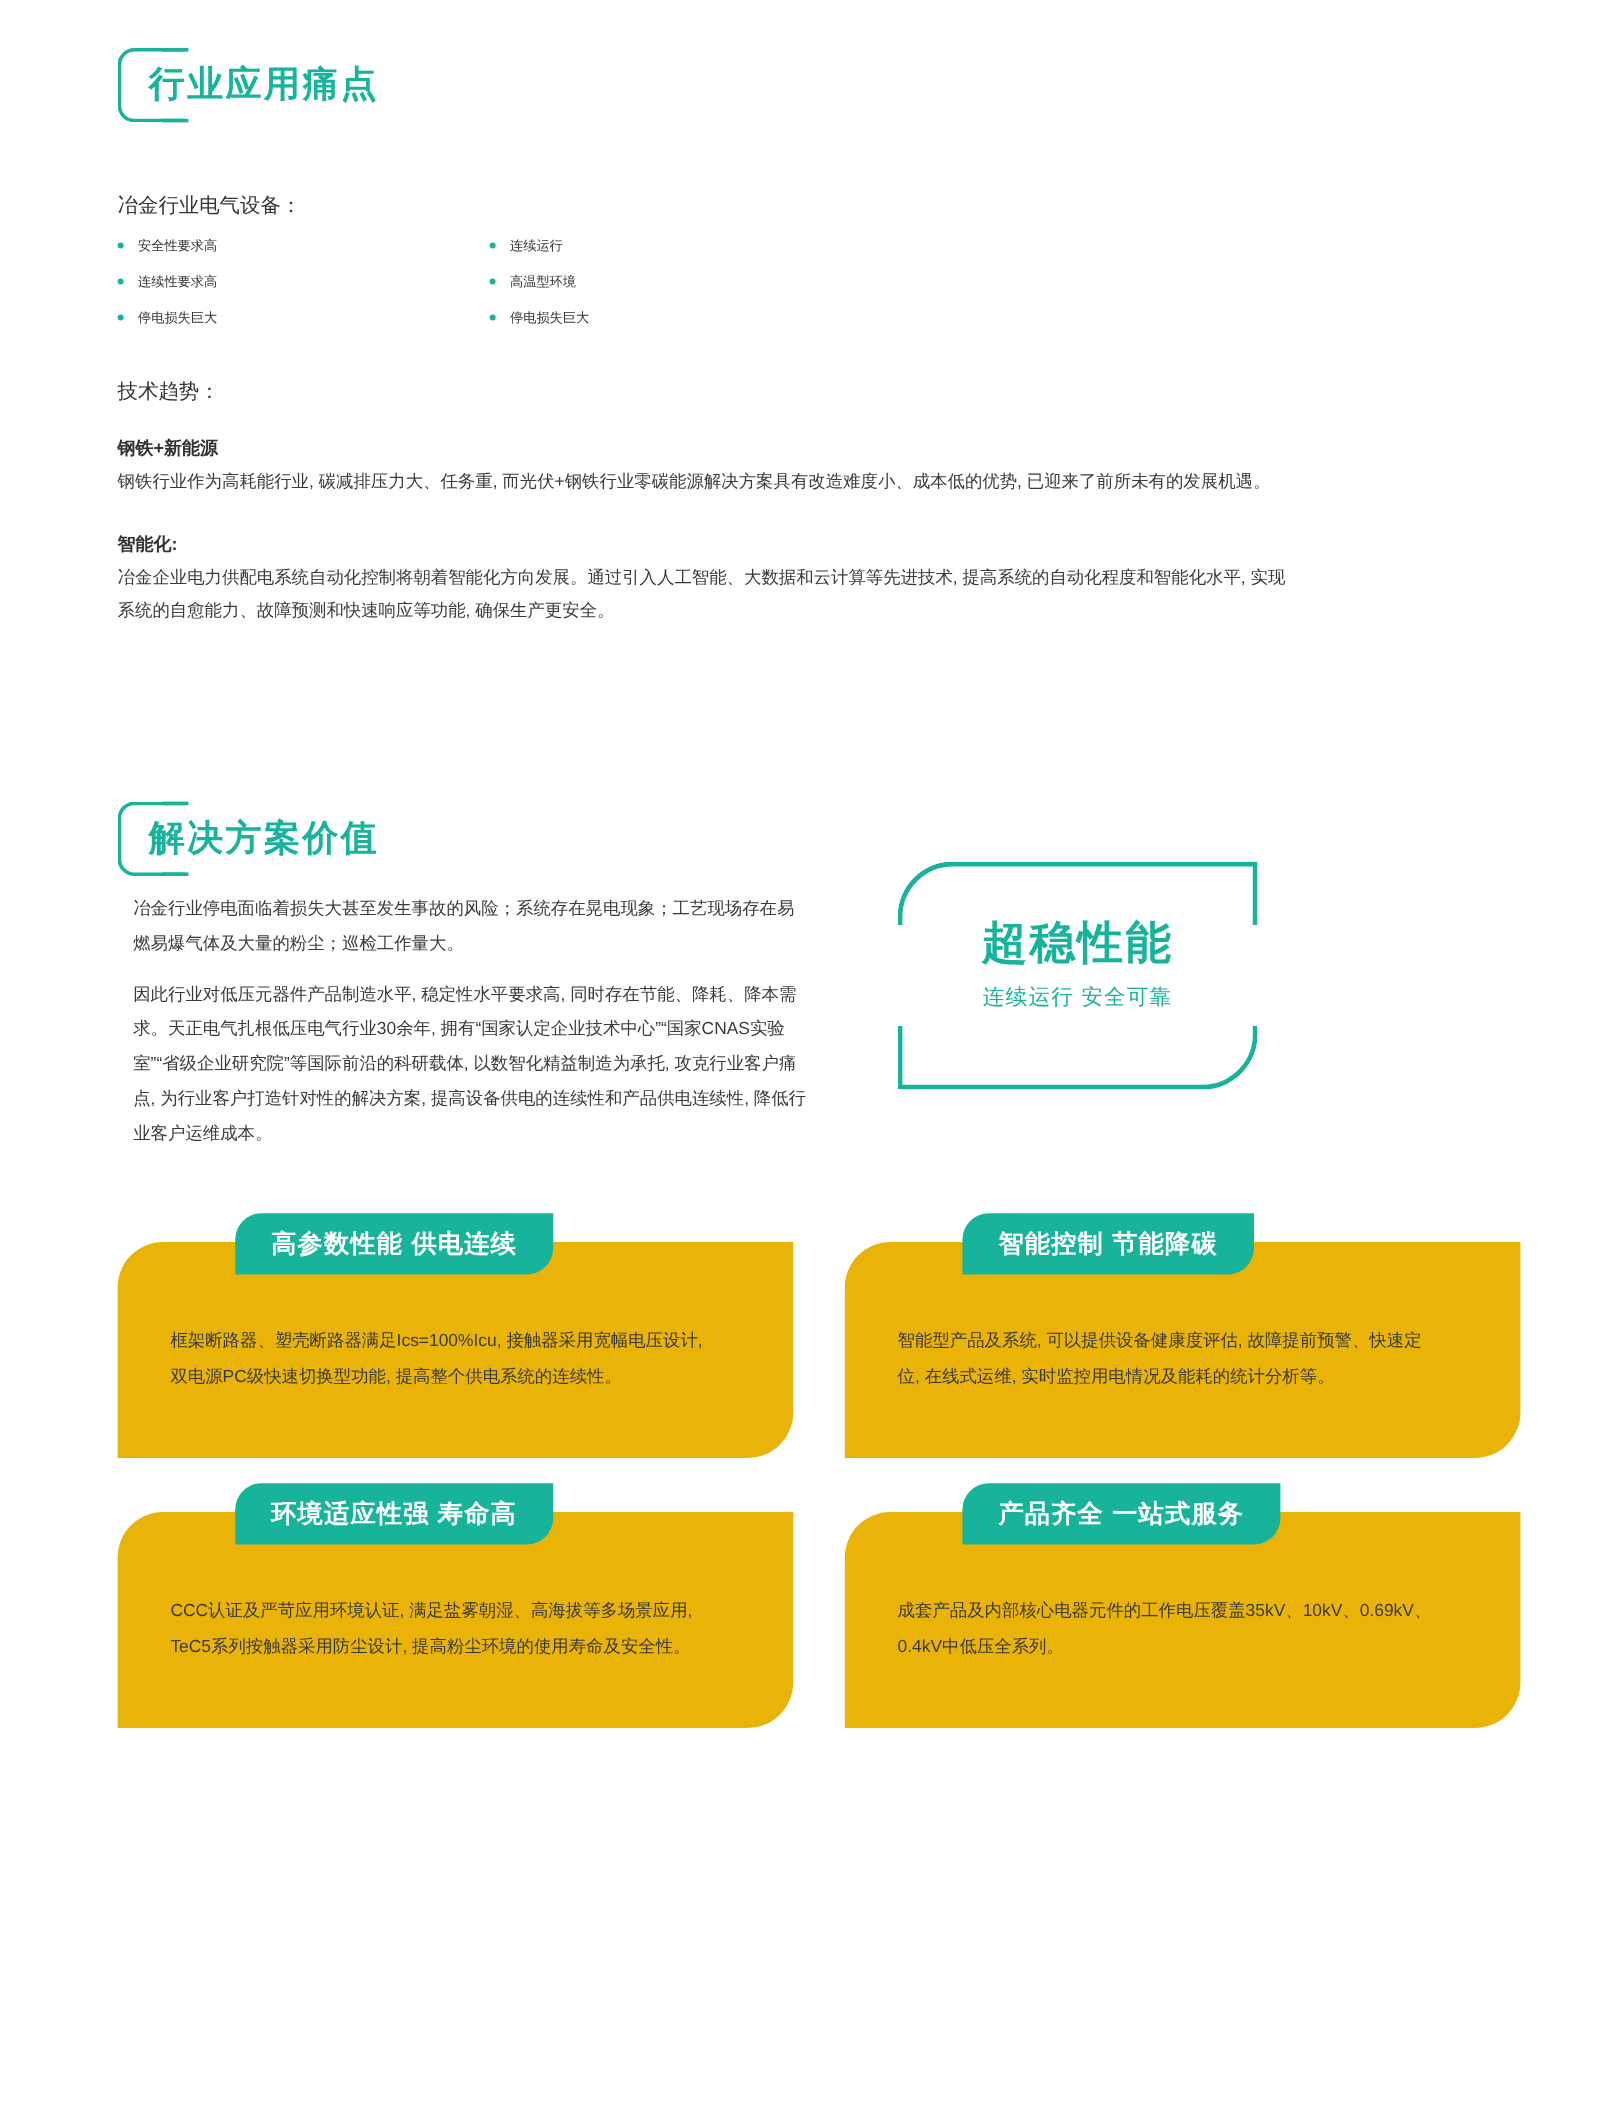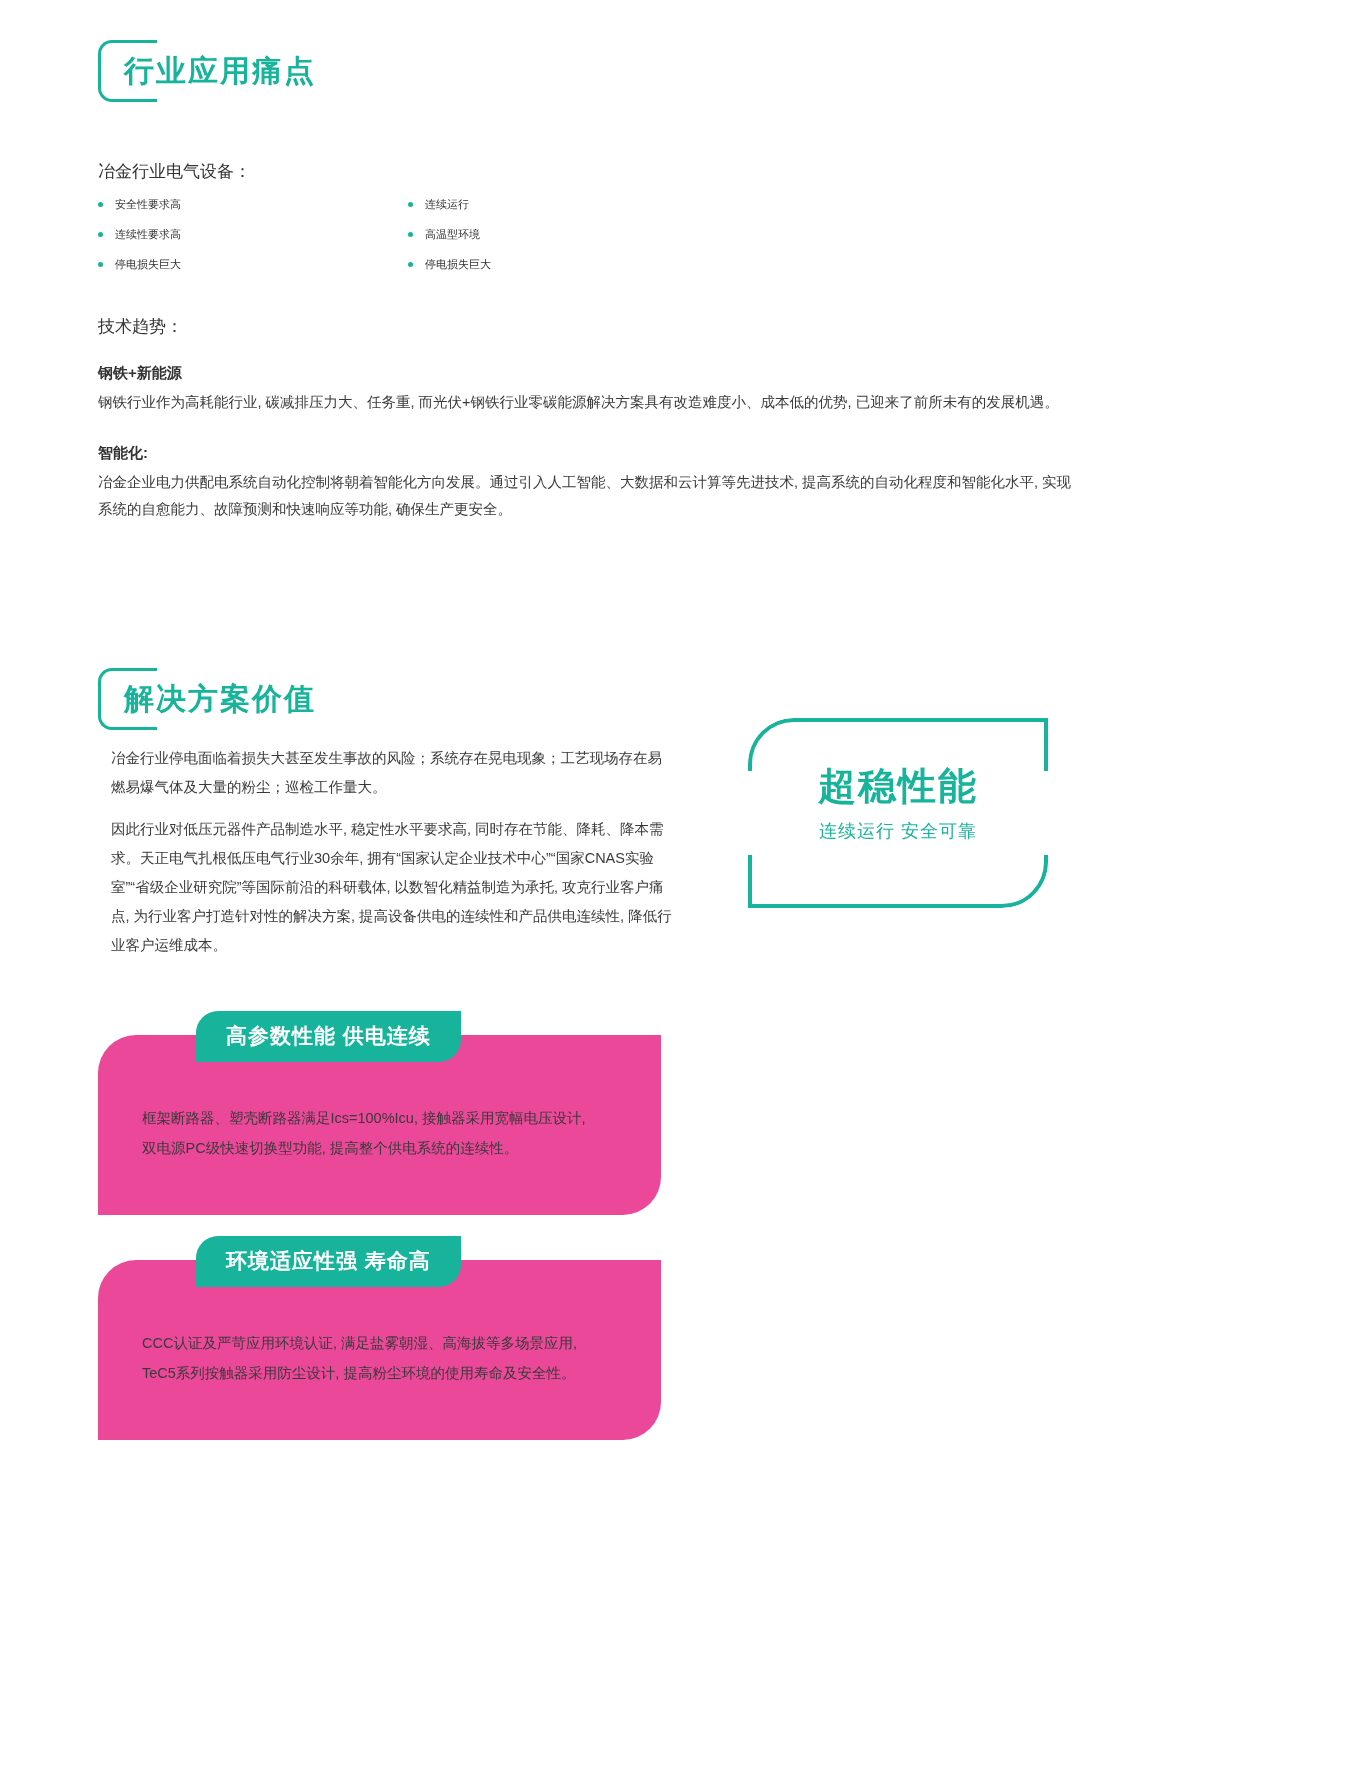--- a/index.html
+++ b/index.html
@@ -183,21 +183,21 @@
   }
   .card-row {
     display: flex;
     gap: 43px;
     margin-bottom: 45px;
   }
   .card {
     position: relative;
     width: 563px;
     min-height: 180px;
-    background: #ec4899;
+    background: #eab308;
     border-radius: 38px 0 38px 0;
     box-sizing: border-box;
     padding: 68px 64px 34px 44px;
   }
   .card-title {
     position: absolute;
     left: 98px;
     top: -24px;
     background: #17b39a;
     color: #ffffff;
@@ -295,22 +295,30 @@
       <div class="badge-sub">连续运行  安全可靠</div>
     </div>
   </div>
 
   <div id="cards">
     <div class="card-row">
       <div class="card">
         <div class="card-title">高参数性能 供电连续</div>
         <div class="card-text">框架断路器、塑壳断路器满足Ics=100%Icu, 接触器采用宽幅电压设计, 双电源PC级快速切换型功能, 提高整个供电系统的连续性。</div>
       </div>
+      <div class="card">
+        <div class="card-title">智能控制  节能降碳</div>
+        <div class="card-text">智能型产品及系统, 可以提供设备健康度评估, 故障提前预警、快速定位, 在线式运维, 实时监控用电情况及能耗的统计分析等。</div>
+      </div>
     </div>
     <div class="card-row">
       <div class="card">
         <div class="card-title">环境适应性强  寿命高</div>
         <div class="card-text">CCC认证及严苛应用环境认证, 满足盐雾朝湿、高海拔等多场景应用, TeC5系列按触器采用防尘设计, 提高粉尘环境的使用寿命及安全性。</div>
       </div>
+      <div class="card">
+        <div class="card-title">产品齐全 一站式服务</div>
+        <div class="card-text">成套产品及内部核心电器元件的工作电压覆盖35kV、10kV、0.69kV、0.4kV中低压全系列。</div>
+      </div>
     </div>
   </div>
 
 </div>
 
 </body></html>

